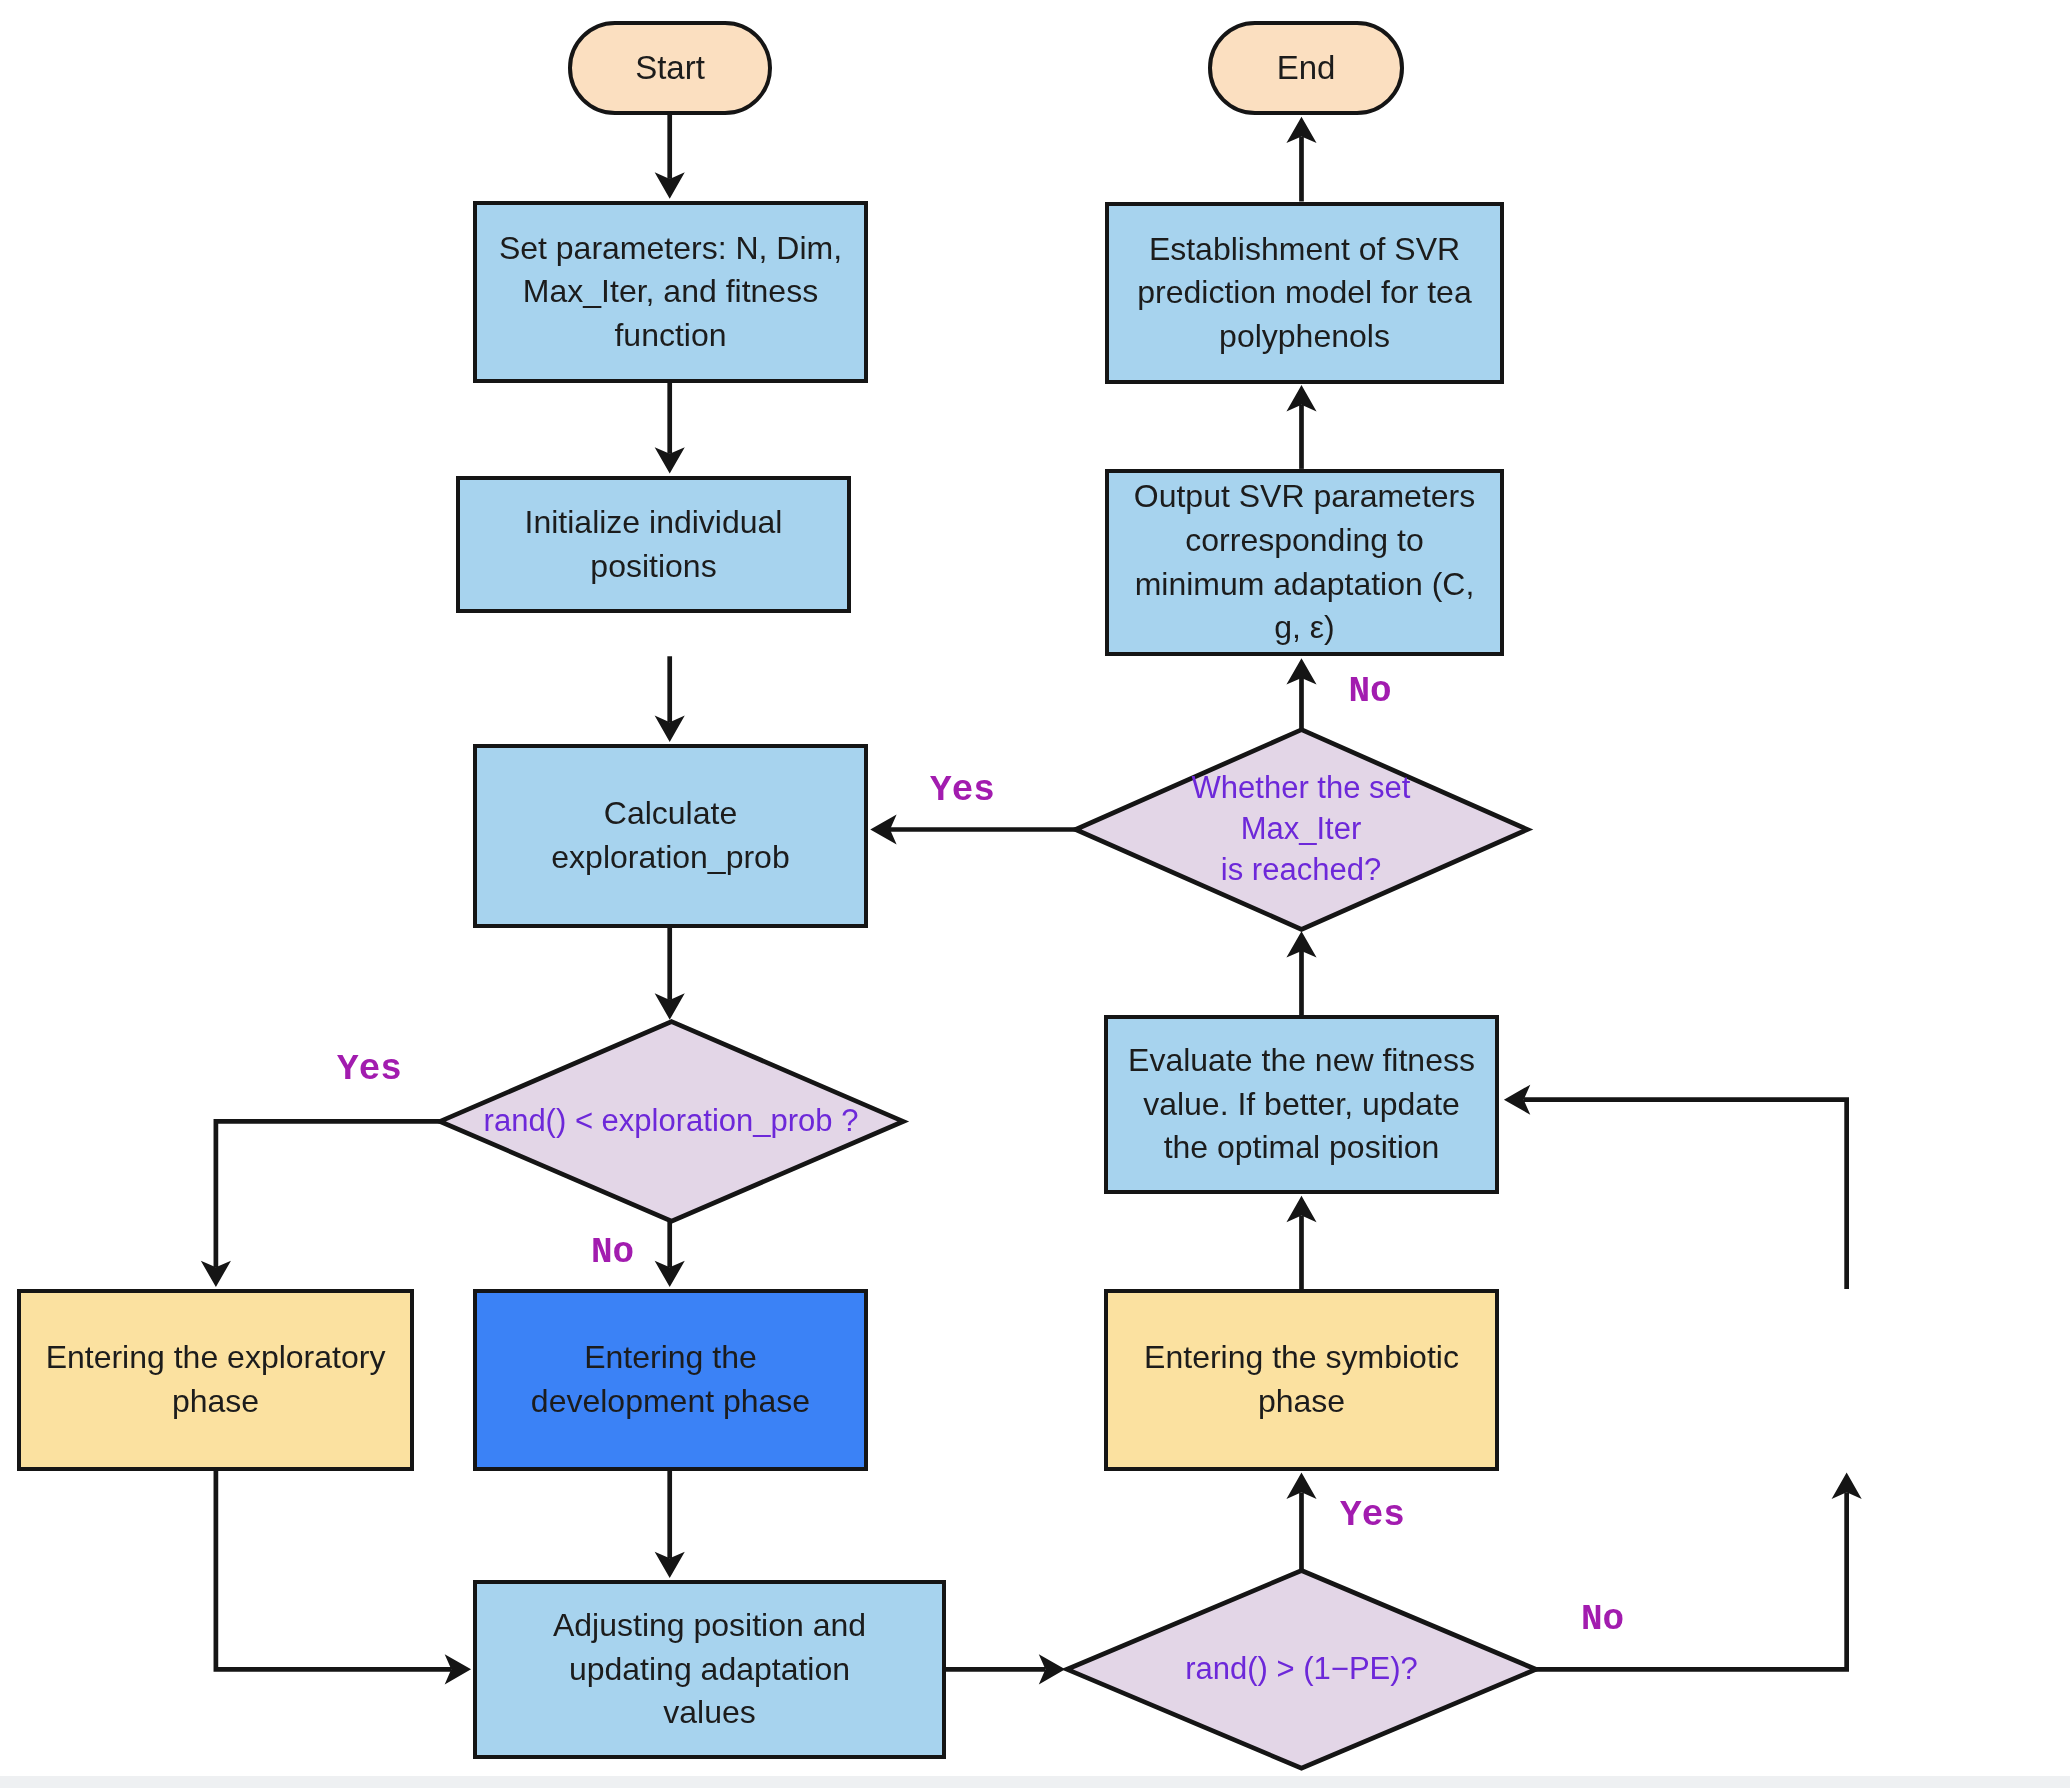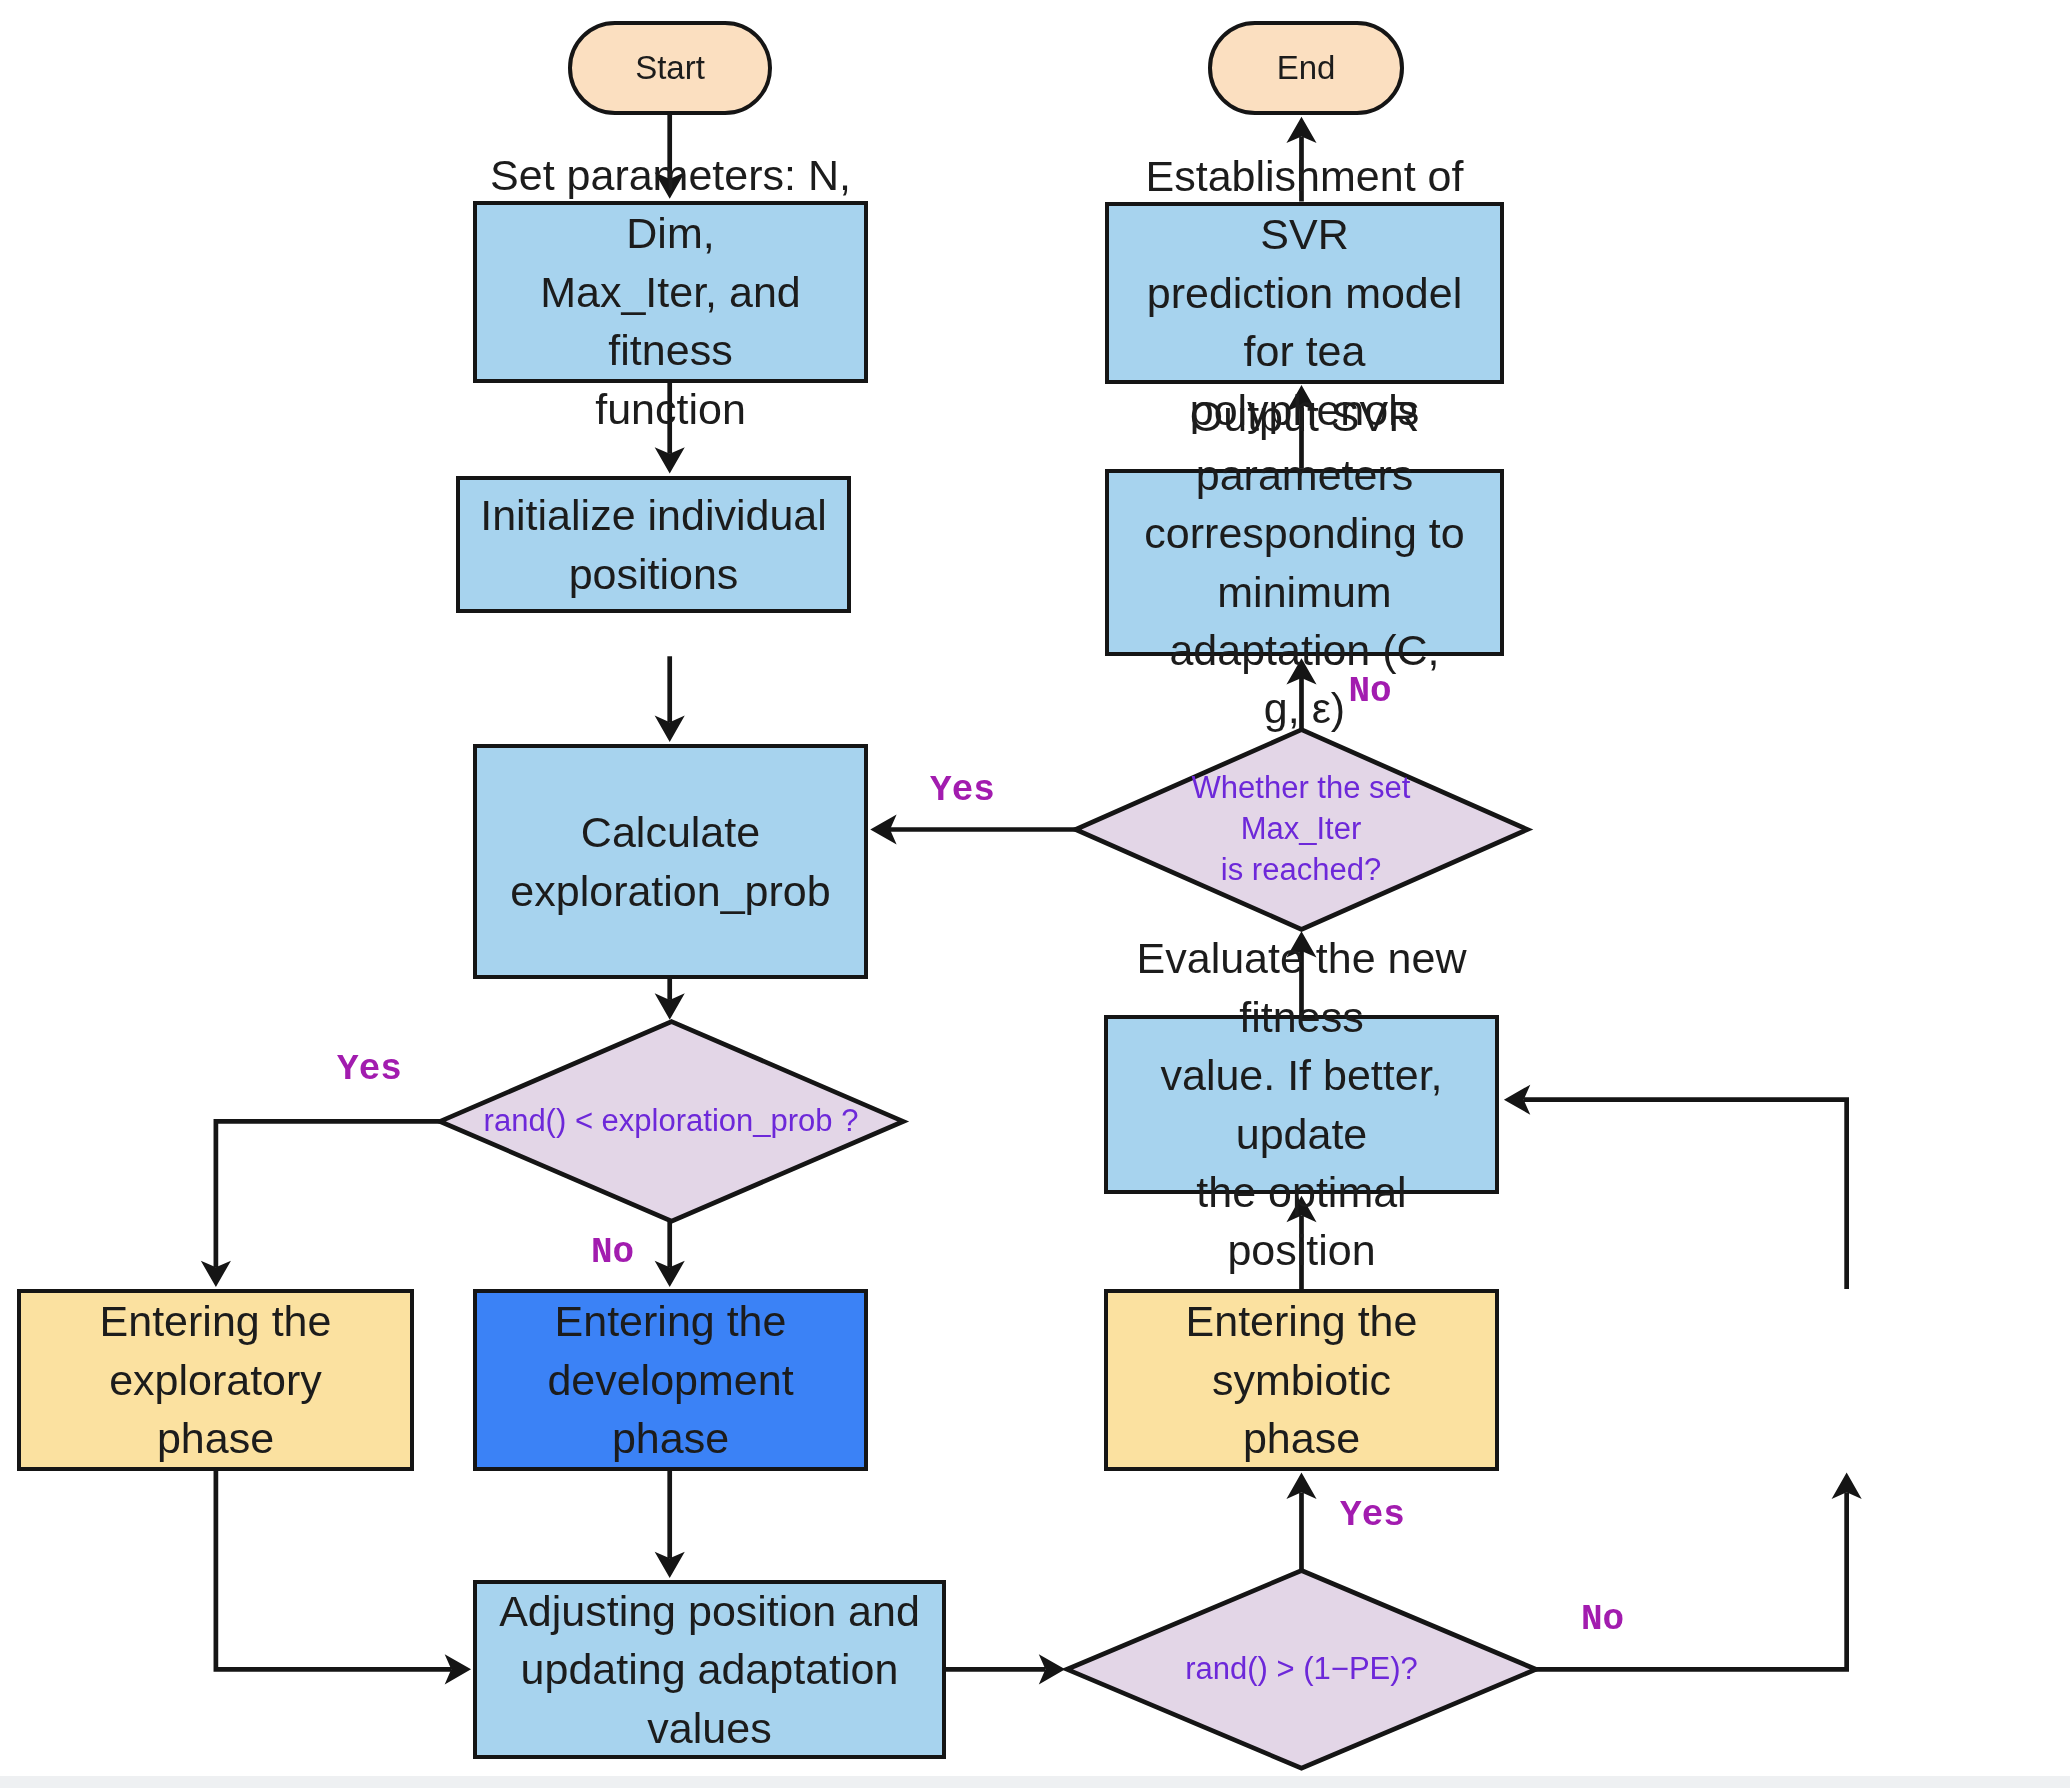--- a/index.html
+++ b/index.html
@@ -12,21 +12,21 @@
   }
   svg.layer{position:absolute;left:0;top:0;width:2071px;height:1788px;}
   .edge{stroke:#151515;stroke-width:5;fill:none;}
   .head{fill:#151515;stroke:none;}
   .dshape{stroke:#151515;stroke-width:5;fill:#e3d6e7;stroke-linejoin:miter;}
   .node{
     position:absolute;box-sizing:border-box;
     border:4.7px solid #151515;
     display:flex;align-items:center;justify-content:center;
     text-align:center;
-    font-size:43px;line-height:1.36;color:#1c1c1c;
+    font-size:32px;line-height:1.36;color:#1c1c1c;
     white-space:pre-line;
     padding:5.6px 9.4px;
   }
   .process{background:#a7d3ee;}
   .process-light{background:#b7dcf1;}
   .phase{background:#fbe1a0;}
   .phase-deep{background:#fadc92;}
   .terminal{
     background:#fbdfc0;border-radius:47px;
     font-size:33px;
@@ -117,21 +117,21 @@
   </svg>
 
   <div class="node terminal" style="left:568px;top:21px;width:204px;height:94px;">Start</div>
   <div class="node terminal" style="left:1208px;top:21px;width:196px;height:94px;">End</div>
 
   <div class="node process" style="left:473px;top:201px;width:395px;height:182px;">Set parameters: N, Dim,
 Max_Iter, and fitness
 function</div>
   <div class="node process" style="left:456px;top:476px;width:395px;height:137px;">Initialize individual
 positions</div>
-  <div class="node process" style="left:473px;top:744px;width:395px;height:235px;">Calculate
+  <div class="node process" style="left:473px;top:744px;width:395px;height:184px;">Calculate
 exploration_prob</div>
 
   <div class="node phase" style="left:17px;top:1289px;width:397px;height:182px;">Entering the exploratory
 phase</div>
   <div class="node phase-deep phase" style="left:473px;top:1289px;width:395px;height:182px;background:#3b82f6;">Entering the
 development phase</div>
   <div class="node phase" style="left:1104px;top:1289px;width:395px;height:182px;">Entering the symbiotic
 phase</div>
 
   <div class="node process" style="left:473px;top:1580px;width:473px;height:179px;">Adjusting position and

